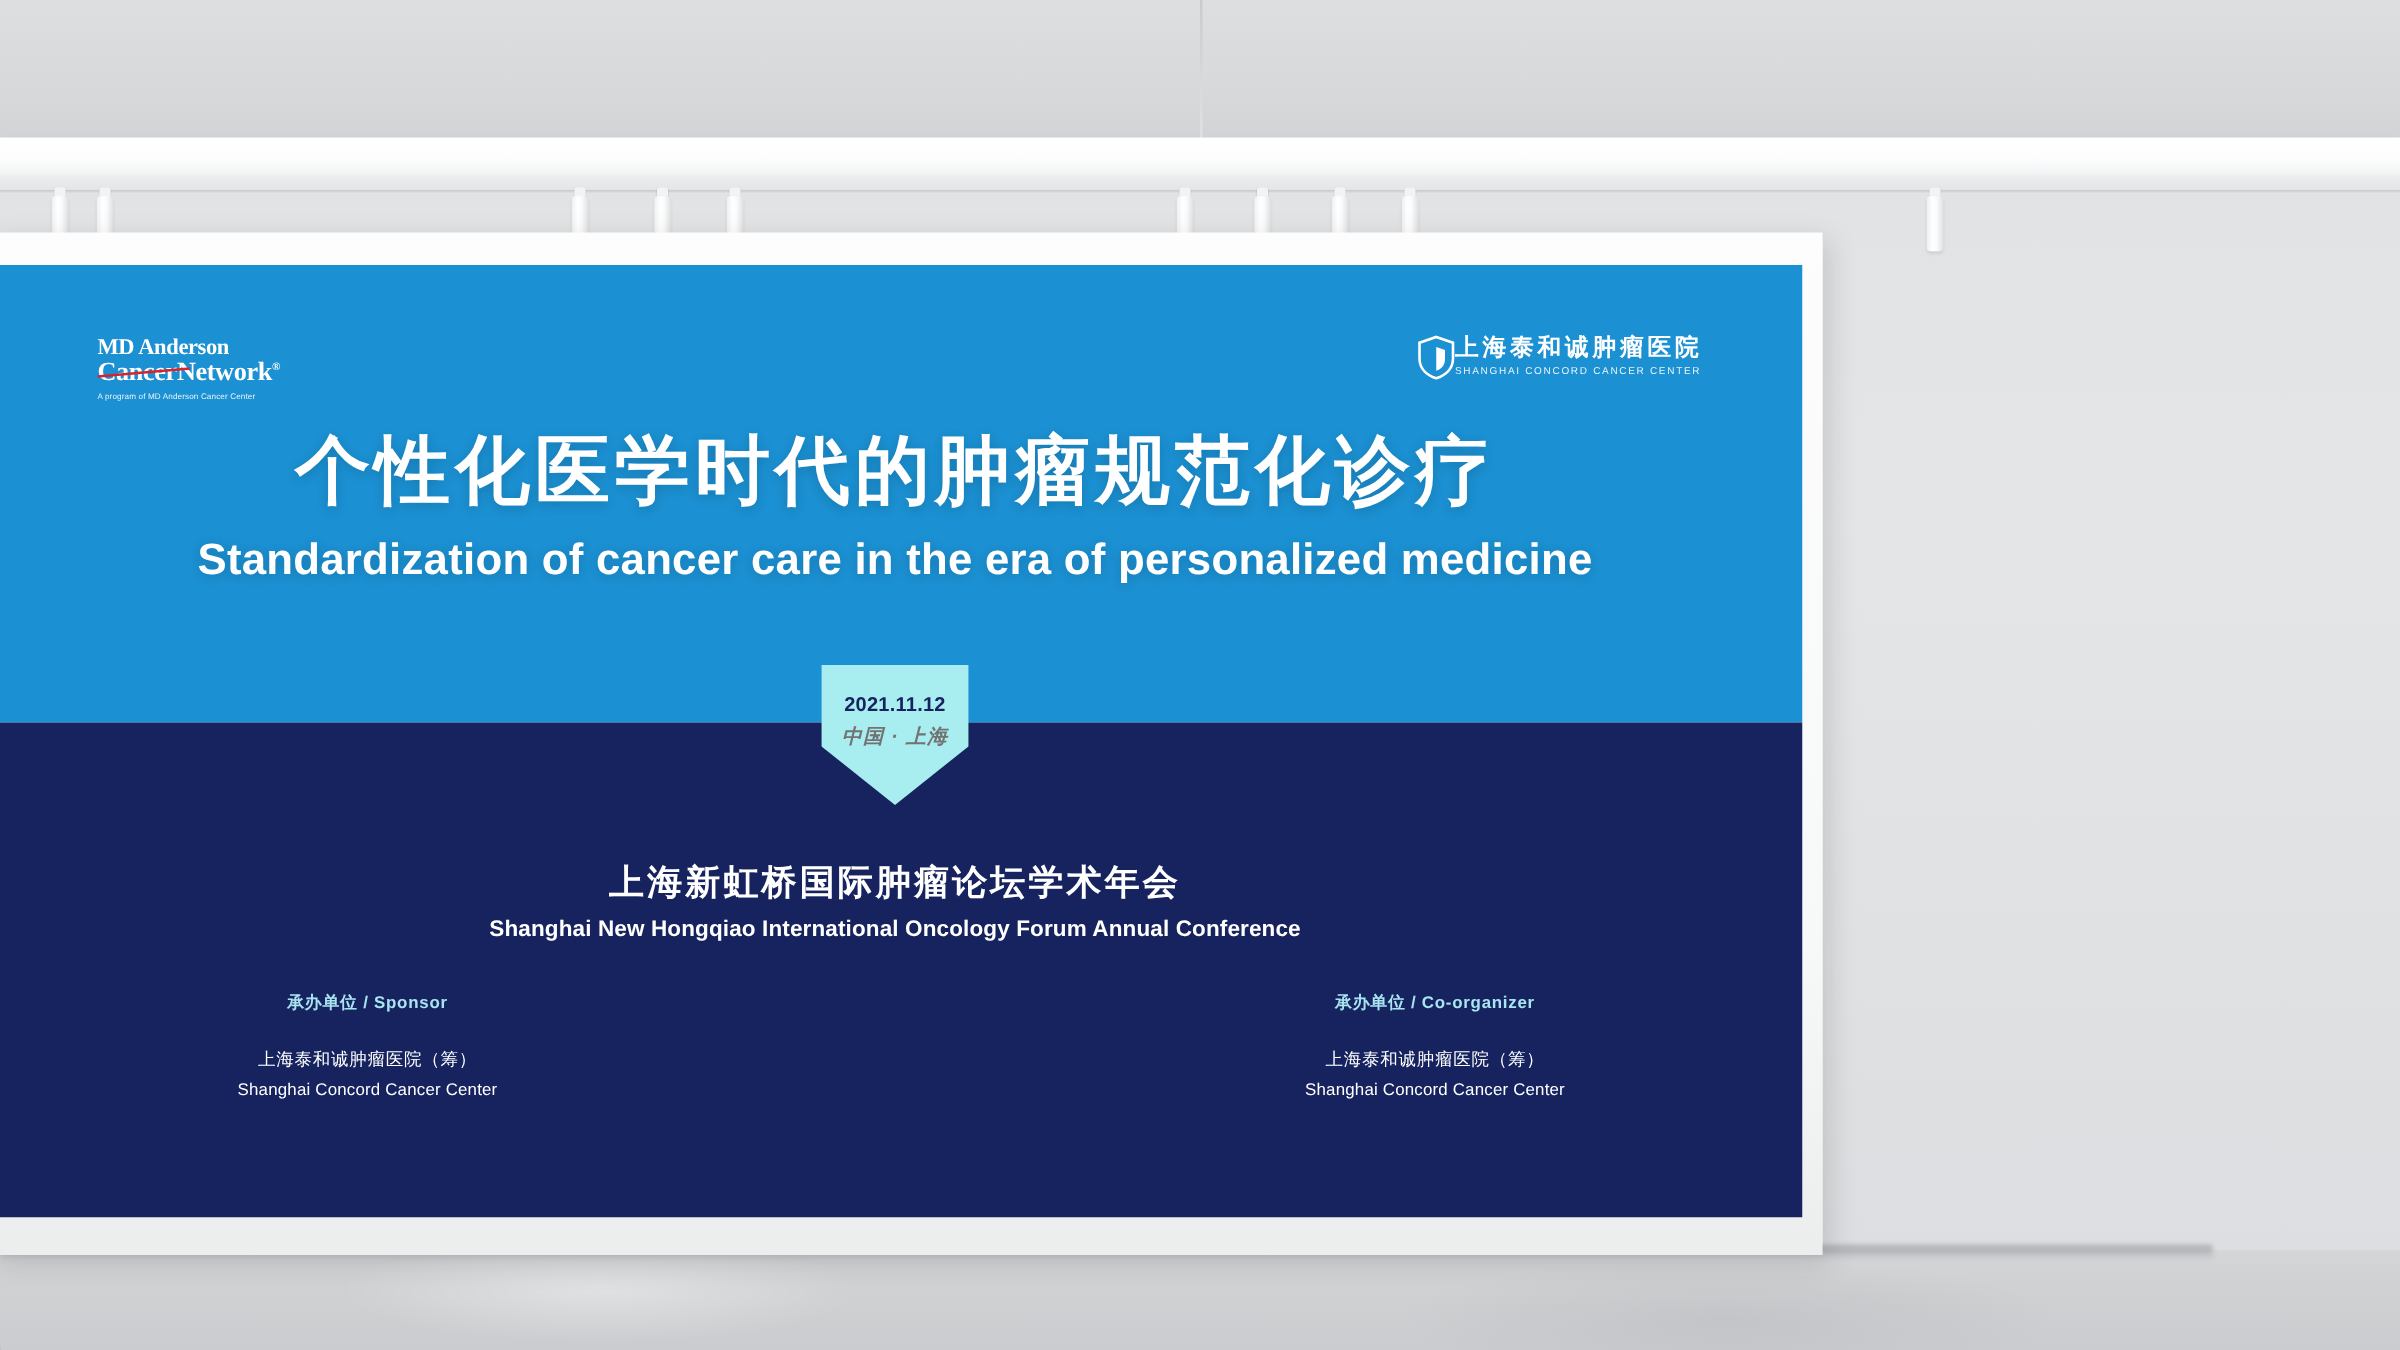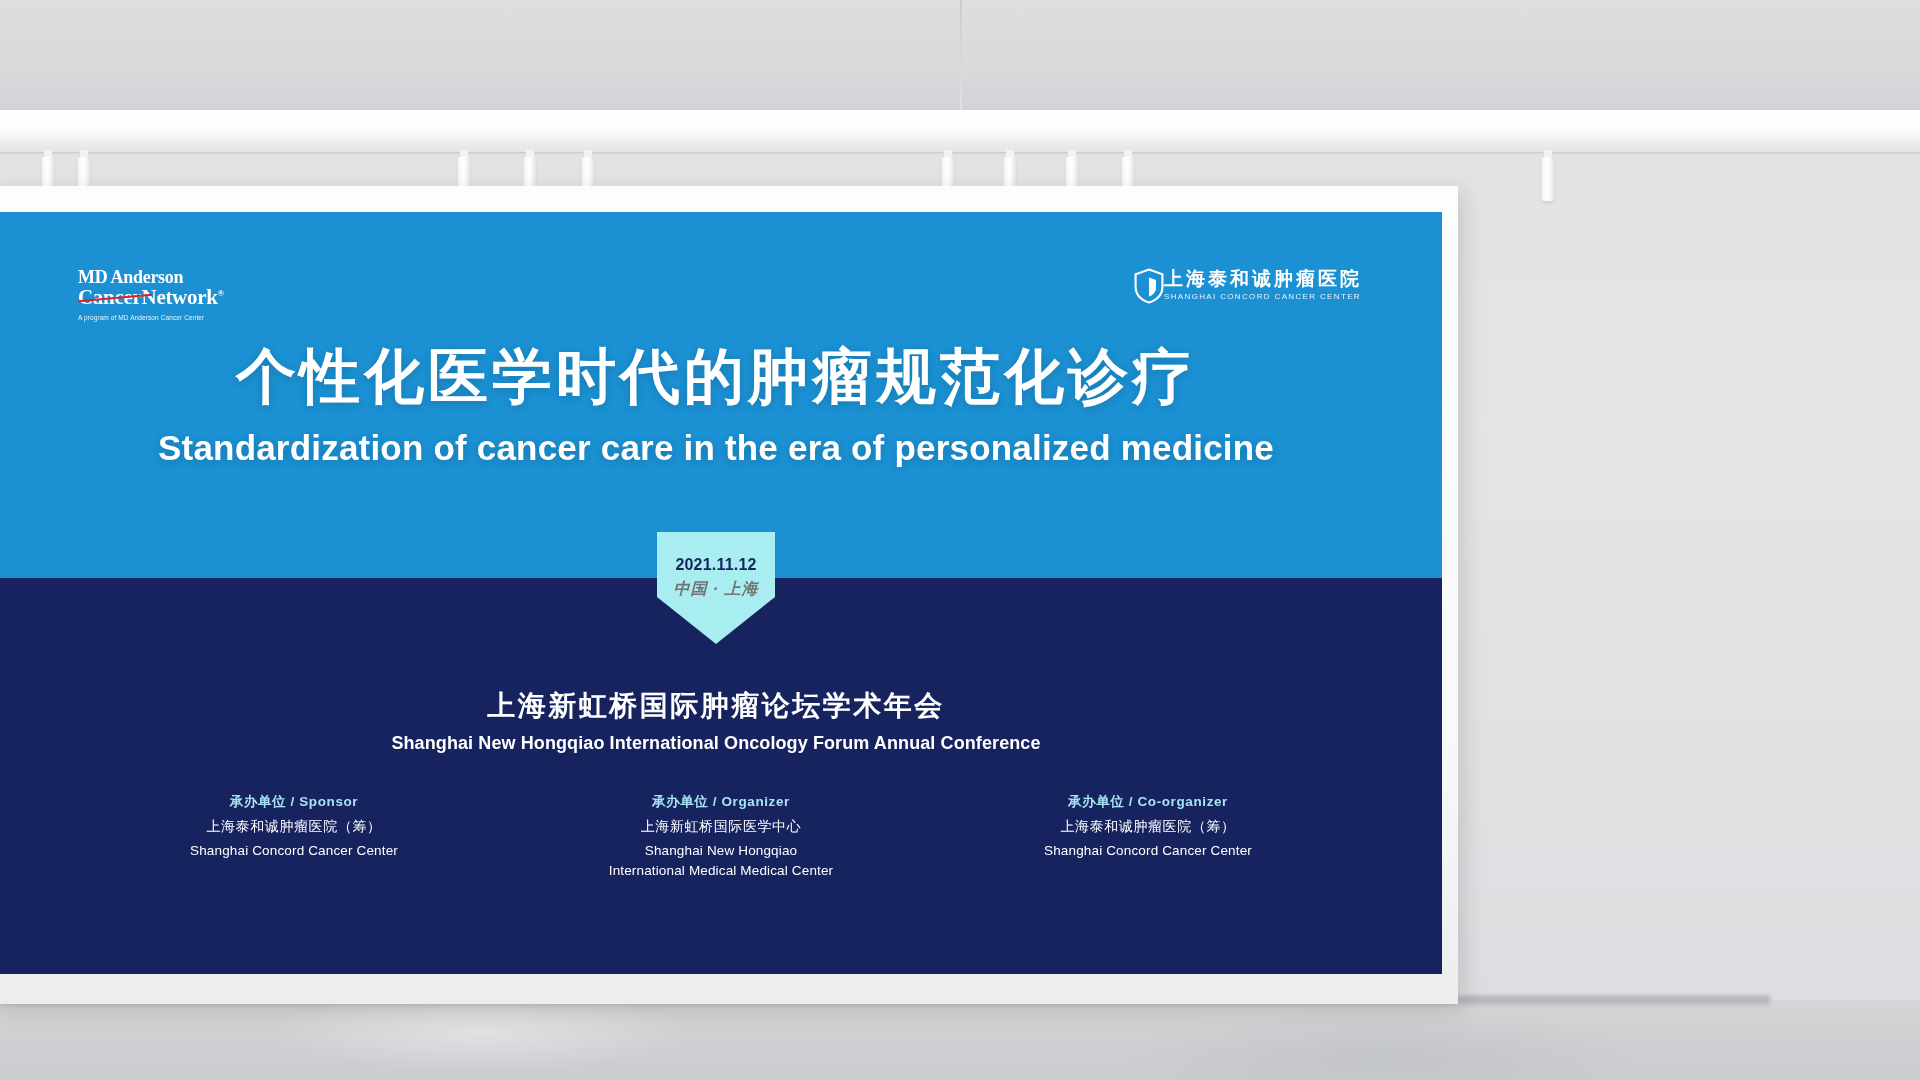--- a/index.html
+++ b/index.html
@@ -163,21 +163,21 @@
     display:flex; justify-content:space-between;
   }
   .org-col{ width:360px; text-align:center; }
   .org-col.c1{ margin-left:44px; }
   .org-col.c3{ margin-right:34px; }
   .org-role{
     font-size:13.5px; font-weight:700; color:#a8e4f2; letter-spacing:.6px;
     line-height:1.2;
   }
   .org-name-cn{
-    margin-top:7px; font-size:14px; color:#ffffff; letter-spacing:.6px; line-height:1.35;
+    margin-top:28px; font-size:14px; color:#ffffff; letter-spacing:.6px; line-height:1.35;
   }
   .org-name-en{
     margin-top:5px; font-size:13.5px; color:#ffffff; letter-spacing:.15px; line-height:1.45;
   }
 </style>
 </head>
 <body>
 
 <div id="room">
 
@@ -276,26 +276,20 @@
       </div>
 
       <div id="organizers">
 
         <div class="org-col c1">
           <div class="org-role">承办单位 / Sponsor</div>
           <div class="org-name-cn">上海泰和诚肿瘤医院（筹）</div>
           <div class="org-name-en" style="white-space:pre-line">Shanghai Concord Cancer Center</div>
         </div>
 
-        <div class="org-col c2">
-          <div class="org-role">承办单位 / Organizer</div>
-          <div class="org-name-cn">上海新虹桥国际医学中心</div>
-          <div class="org-name-en" style="white-space:pre-line">Shanghai New Hongqiao
-International Medical Medical Center</div>
-        </div>
 
         <div class="org-col c3">
           <div class="org-role">承办单位 / Co-organizer</div>
           <div class="org-name-cn">上海泰和诚肿瘤医院（筹）</div>
           <div class="org-name-en" style="white-space:pre-line">Shanghai Concord Cancer Center</div>
         </div>
 
       </div>
 
     </div>

